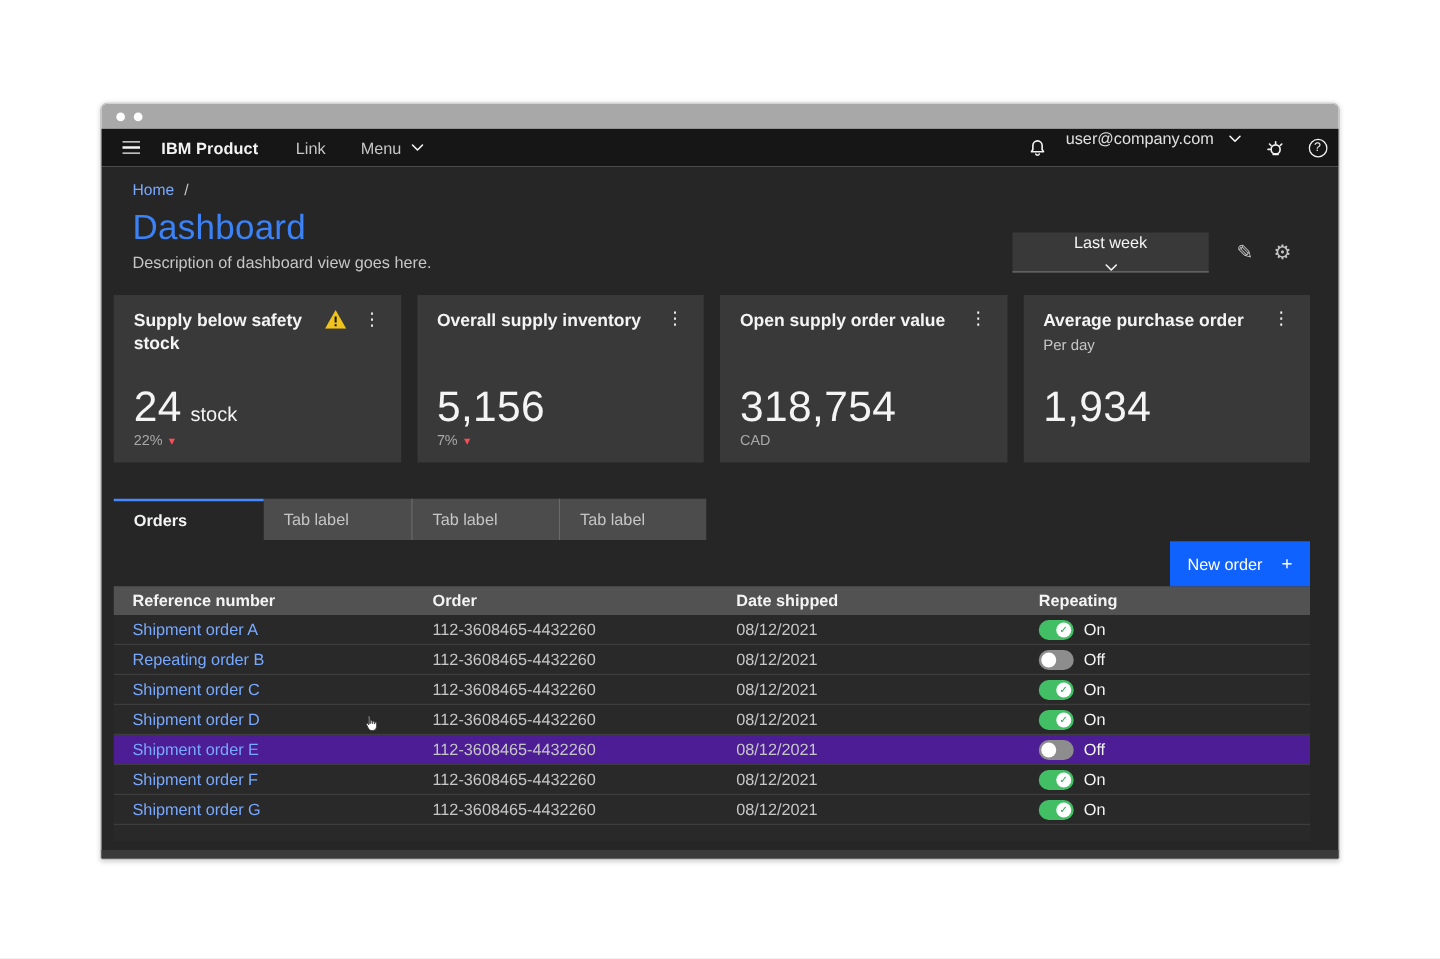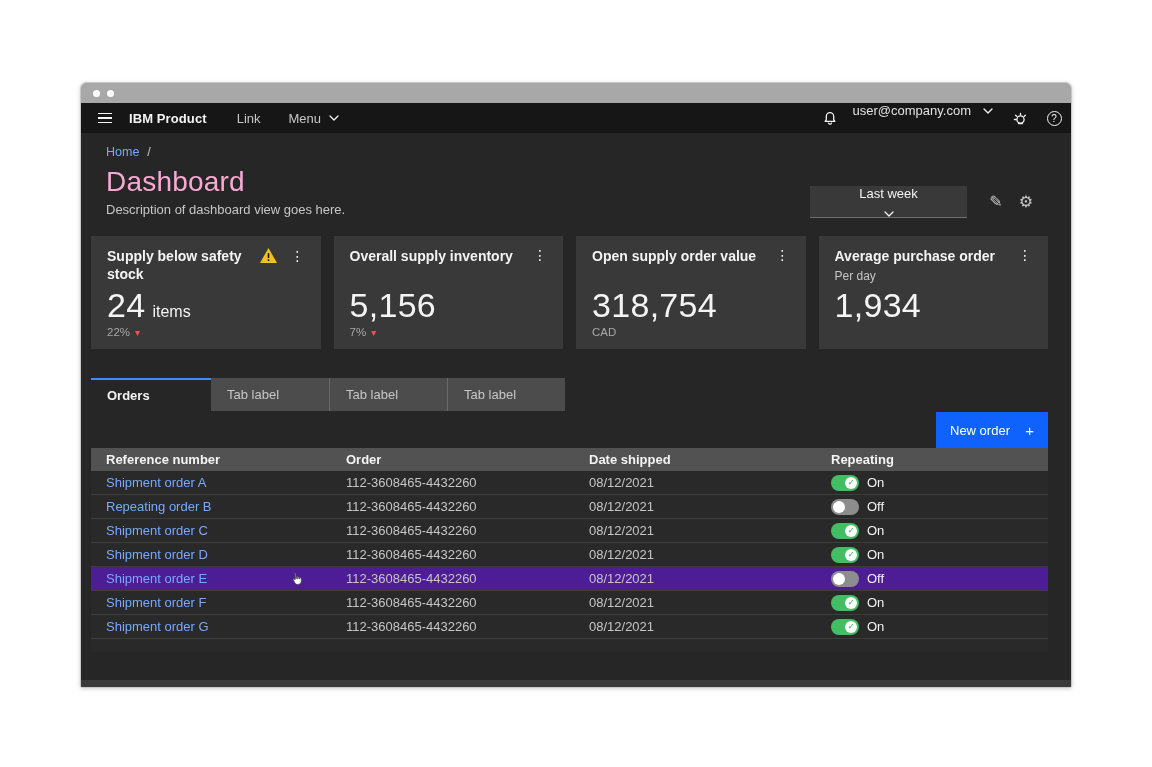--- a/index.html
+++ b/index.html
@@ -25,33 +25,33 @@
   .nav-user { display:flex; align-items:center; gap:12px; color:#e0e0e0; margin:0 10px 0 6px; cursor:pointer; }
   .help-circle { width:15px; height:15px; border:1.2px solid #f4f4f4; border-radius:50%; display:flex; align-items:center; justify-content:center; font-size:10px; color:#f4f4f4; }
 
   
   .page { flex:1; background:#262626; position:relative; overflow:hidden; }
 
   .page-header { display:flex; justify-content:space-between; padding:12px 30px 0 25px; height:91px; }
   .breadcrumb { font-size:12.5px; display:flex; gap:8px; align-items:center; }
   .breadcrumb a { color:#78a9ff; text-decoration:none; cursor:pointer; }
   .crumb-sep { color:#c6c6c6; }
-  .page-title { font-size:28px; font-weight:300; color:#f9a8d4; margin:7px 0 4px; letter-spacing:.2px; }
+  .page-title { font-size:28px; font-weight:300; color:#3b82f6; margin:7px 0 4px; letter-spacing:.2px; }
   .page-desc { font-size:13px; color:#c6c6c6; }
 
   .controls { display:flex; align-items:center; margin-top:34px; gap:0; }
   .dropdown { width:157px; height:32px; background:#393939; border-bottom:1px solid #6f6f6f;
     display:flex; align-items:center; justify-content:space-between; padding:0 14px; cursor:pointer;flex-direction:column; }
   .dropdown-value { font-size:13px; color:#f4f4f4; }
   .icon-btn { width:30px; height:30px; display:flex; align-items:center; justify-content:center;
     color:#c6c6c6; font-size:16px; cursor:pointer; font-family:"DejaVu Sans",sans-serif; }
   .icon-btn.first { margin-left:14px; }
 
   
-  .cards { display:grid; grid-template-columns:repeat(4,1fr); gap:13px; margin:12px 23px 0 10px; height:113px; }
+  .cards { display:grid; grid-template-columns:repeat(4,1fr); gap:13px; margin:12px 23px 0 10px; height:134px; }
   .card { background:#393939; padding:12px 16px 10px; display:flex; flex-direction:column; }
   .card-top { display:flex; align-items:flex-start; }
   .card-title { font-size:14px; font-weight:700; color:#f4f4f4; flex:1; line-height:1.25; }
   .card-icons { display:flex; align-items:center; gap:14px; }
   .overflow-icon { color:#f4f4f4; font-size:14px; line-height:1; cursor:pointer; font-family:"DejaVu Sans",sans-serif; letter-spacing:0; }
   .card-sub { font-size:12px; color:#c6c6c6; margin-top:3px; }
   .value-row { margin-top:auto; display:flex; align-items:baseline; gap:7px; }
   .card-value { font-size:34px; font-weight:300; color:#f4f4f4; line-height:1; letter-spacing:.3px; }
   .card-unit { font-size:16px; font-weight:300; color:#f4f4f4; }
   .card-bottom { font-size:11.5px; color:#a8a8a8; margin-top:3px; min-height:14px; display:flex; align-items:center; gap:5px; }
@@ -187,21 +187,21 @@
             <svg width="17" height="15" viewBox="0 0 16 14">
               <path d="M8 0L16 14H0z" fill="#f1c21b"></path>
               <rect x="7.25" y="4.8" width="1.5" height="4.6" fill="#161616"></rect>
               <rect x="7.25" y="10.6" width="1.5" height="1.6" fill="#161616"></rect>
             </svg>
             <span class="overflow-icon">⋮</span>
           </div>
         </div>
         <div class="value-row">
           <span class="card-value">24</span>
-          <span class="card-unit">items</span>
+          <span class="card-unit">stock</span>
         </div>
         <div class="card-bottom">
           <span>22%</span>
           <span class="trend-down">▾</span>
         </div>
       </div>
 
       <div class="card">
         <div class="card-top">
           <div class="card-title">Overall supply inventory</div>

